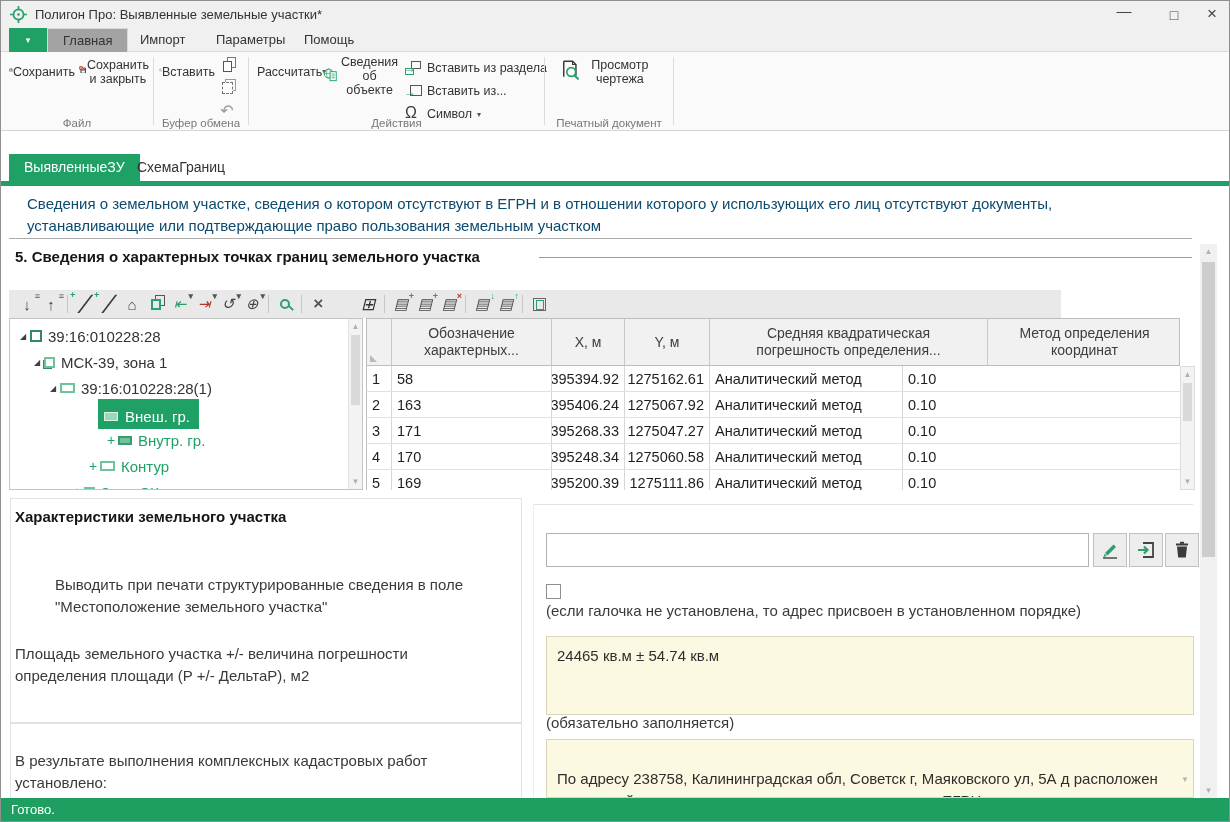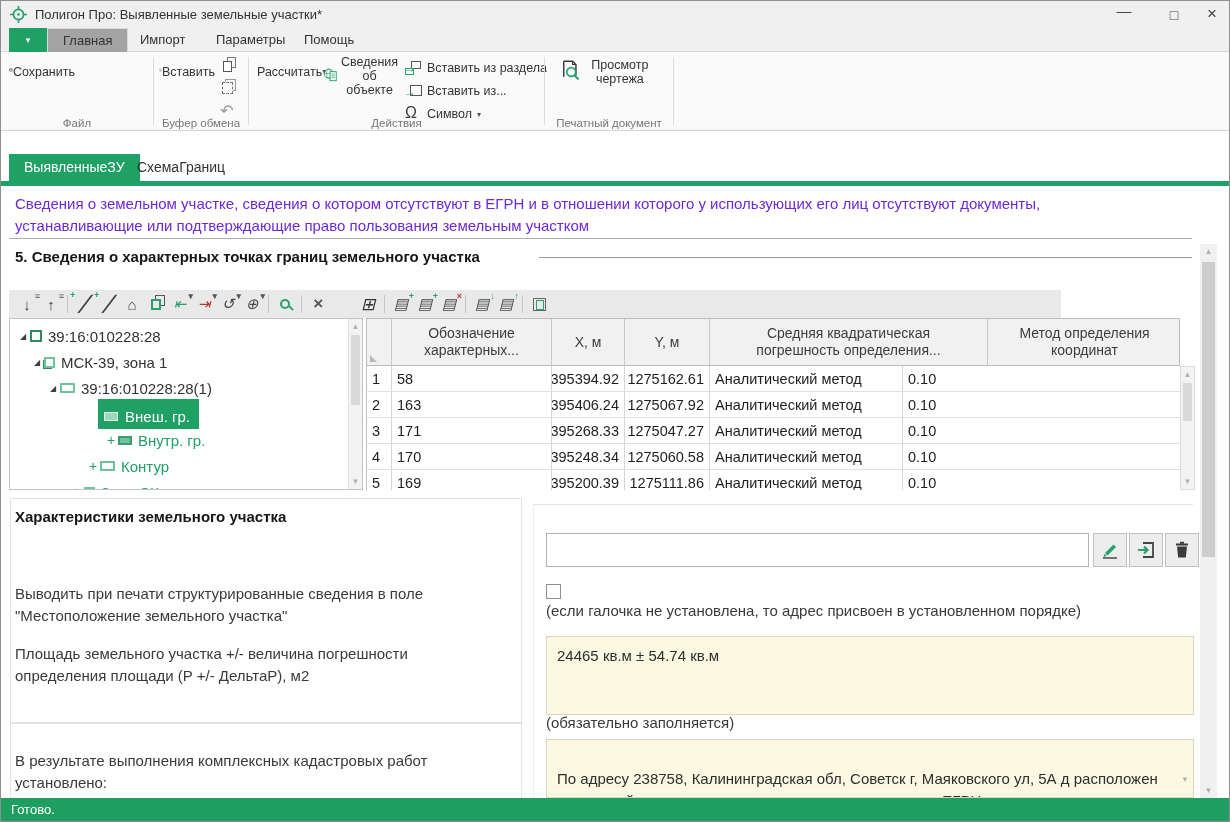--- a/index.html
+++ b/index.html
@@ -49,21 +49,21 @@
 
   
   .doctabs { position:absolute; left:1px; top:131px; right:1px; height:55px; background:#fff; }
   .dtab { position:absolute; bottom:5px; height:27px; line-height:27px; font-size:14px; padding:0 15px; }
   .dtab-active { left:8px; background:#1fa065; color:#fff; }
   .dtab-2 { left:121px; color:#333; }
   .greenbar { position:absolute; bottom:0; left:0; width:100%; height:5px; background:#1fa065; }
 
   
   .content { position:absolute; left:1px; top:186px; right:1px; height:612px; background:#fff; }
-  .desc { position:absolute; left:14px; top:7px; width:1178px; font-size:15px; line-height:21.5px; color:#6d28d9; white-space:pre-line; }
+  .desc { position:absolute; left:26px; top:7px; width:1178px; font-size:15px; line-height:21.5px; color:#0c4a6e; white-space:pre-line; }
   .sep1 { position:absolute; left:8px; top:52px; width:1183px; height:1px; background:#adadad; }
   .h5 { position:absolute; left:14px; top:62px; font-size:15px; font-weight:bold; color:#161616; }
   .rline { position:absolute; left:538px; top:71px; width:653px; height:1px; background:#9a9a9a; }
 
   
   .tbar { position:absolute; left:8px; top:104px; width:1052px; height:28px; background:#e9e9e9; display:flex; align-items:center; padding-left:6px; }
   .ti { width:24px; height:22px; display:flex; align-items:center; justify-content:center; position:relative; color:#474747; font-size:15px; }
   .tb { position:absolute; right:-1px; top:-2px; font-size:9px; font-weight:bold; color:#555; }
   .tb.bg { color:#2aa06a; } .tb.br { color:#b3372c; } .tb.bl { right:auto; left:-2px; top:-3px; }
   .tsep { width:1px; height:18px; background:#c6c6c6; margin:0 4px; }
@@ -111,21 +111,21 @@
   .tblsb { position:absolute; right:0; top:48px; bottom:0; width:15px; background:#f3f3f3; border:1px solid #dcdcdc; }
 
   
   .lcell1 { position:absolute; left:9px; top:312px; width:512px; height:225px; border:1px solid #e3e3e3; }
   .lcell2 { position:absolute; left:9px; top:537px; width:512px; height:76px; border:1px solid #e3e3e3; border-bottom:none; }
   .rtop { position:absolute; left:532px; top:318px; width:660px; height:1px; background:#e3e3e3; }
   .rleft { position:absolute; left:532px; top:318px; width:1px; height:294px; background:#eee; }
   .flabel { position:absolute; left:14px; font-size:15px; color:#3a3a3a; line-height:22px; white-space:pre-line; }
   .char-title { top:320px; font-weight:bold; color:#161616; }
   .addr-label { top:350px; }
-  .struct-label { top:397px; }
+  .struct-label { top:388px;margin-left:40px; }
   .area-label { top:457px; }
   .result-label { top:564px; }
   .addr-input { position:absolute; left:545px; top:347px; width:543px; height:34px; border:1px solid #b3b3b3; background:#fff; font:inherit; font-size:15px; padding:0 8px; }
   .fbtn { position:absolute; top:347px; width:34px; height:34px; background:#ededed; border:1px solid #c0c0c0; display:flex; align-items:center; justify-content:center; }
   .fb1 { left:1092px; } .fb2 { left:1128px; } .fb3 { left:1164px; }
   .chk { position:absolute; left:545px; top:398px; width:15px; height:15px; border:1px solid #8f8f8f; background:#fff; }
   .chk-hint { position:absolute; left:545px; top:416px; font-size:15px; color:#3a3a3a; }
   .yfield { position:absolute; left:545px; width:648px; background:#fbf9e1; border:1px solid #d9d6bd; font-size:15px; color:#2e2e2e; padding:8px 10px; line-height:22px; white-space:pre-line; overflow:hidden; }
   .area-field { top:450px; height:79px; }
   .result-field { top:553px; height:59px; padding-top:6px; }
@@ -175,20 +175,31 @@
       <div class="bigbtn" style="left:8px;width:66px;">
         <svg width="30" height="30" viewBox="0 0 32 32">
           <path fill="#3b3b3b" d="M4 4h21l3 3v21H4z"></path>
           <rect x="9" y="4" width="13" height="9" fill="#fff"></rect>
           <rect x="16.5" y="5.5" width="3.5" height="6" fill="#3b3b3b"></rect>
           <rect x="8" y="17" width="16" height="11" fill="#fff"></rect>
           <path d="M10 20.5h12M10 24h12" stroke="#3b3b3b" stroke-width="1.6"></path>
         </svg>
         <span>Сохранить</span>
       </div>
+      <div class="bigbtn" style="left:78px;width:70px;">
+        <svg width="30" height="30" viewBox="0 0 32 32">
+          <path fill="#3b3b3b" d="M6 6h19l3 3v19H6z"></path>
+          <rect x="11" y="6" width="11" height="8" fill="#fff"></rect>
+          <rect x="17" y="7" width="3" height="5.5" fill="#3b3b3b"></rect>
+          <rect x="10" y="18" width="14" height="9" fill="#fff"></rect>
+          <rect x="1" y="1" width="14" height="14" rx="2" fill="#c0392b"></rect>
+          <path d="M4.5 4.5l7 7M11.5 4.5l-7 7" stroke="#fff" stroke-width="2.2"></path>
+        </svg>
+        <span>Сохранить и закрыть</span>
+      </div>
       <div class="glabel">Файл</div>
     </div>
     <div class="gsep" style="left:152px;"></div>
 
     <div class="rgroup g-clip">
       <div class="bigbtn" style="left:5px;width:56px;">
         <svg width="30" height="30" viewBox="0 0 32 32">
           <rect x="4" y="4" width="16" height="22" rx="1" fill="none" stroke="#26a269" stroke-width="2.4"></rect>
           <rect x="8" y="1.5" width="8" height="5" rx="1" fill="#26a269"></rect>
           <path d="M13 11h13v18H13z" fill="#fff" stroke="#3b3b3b" stroke-width="2"></path>

